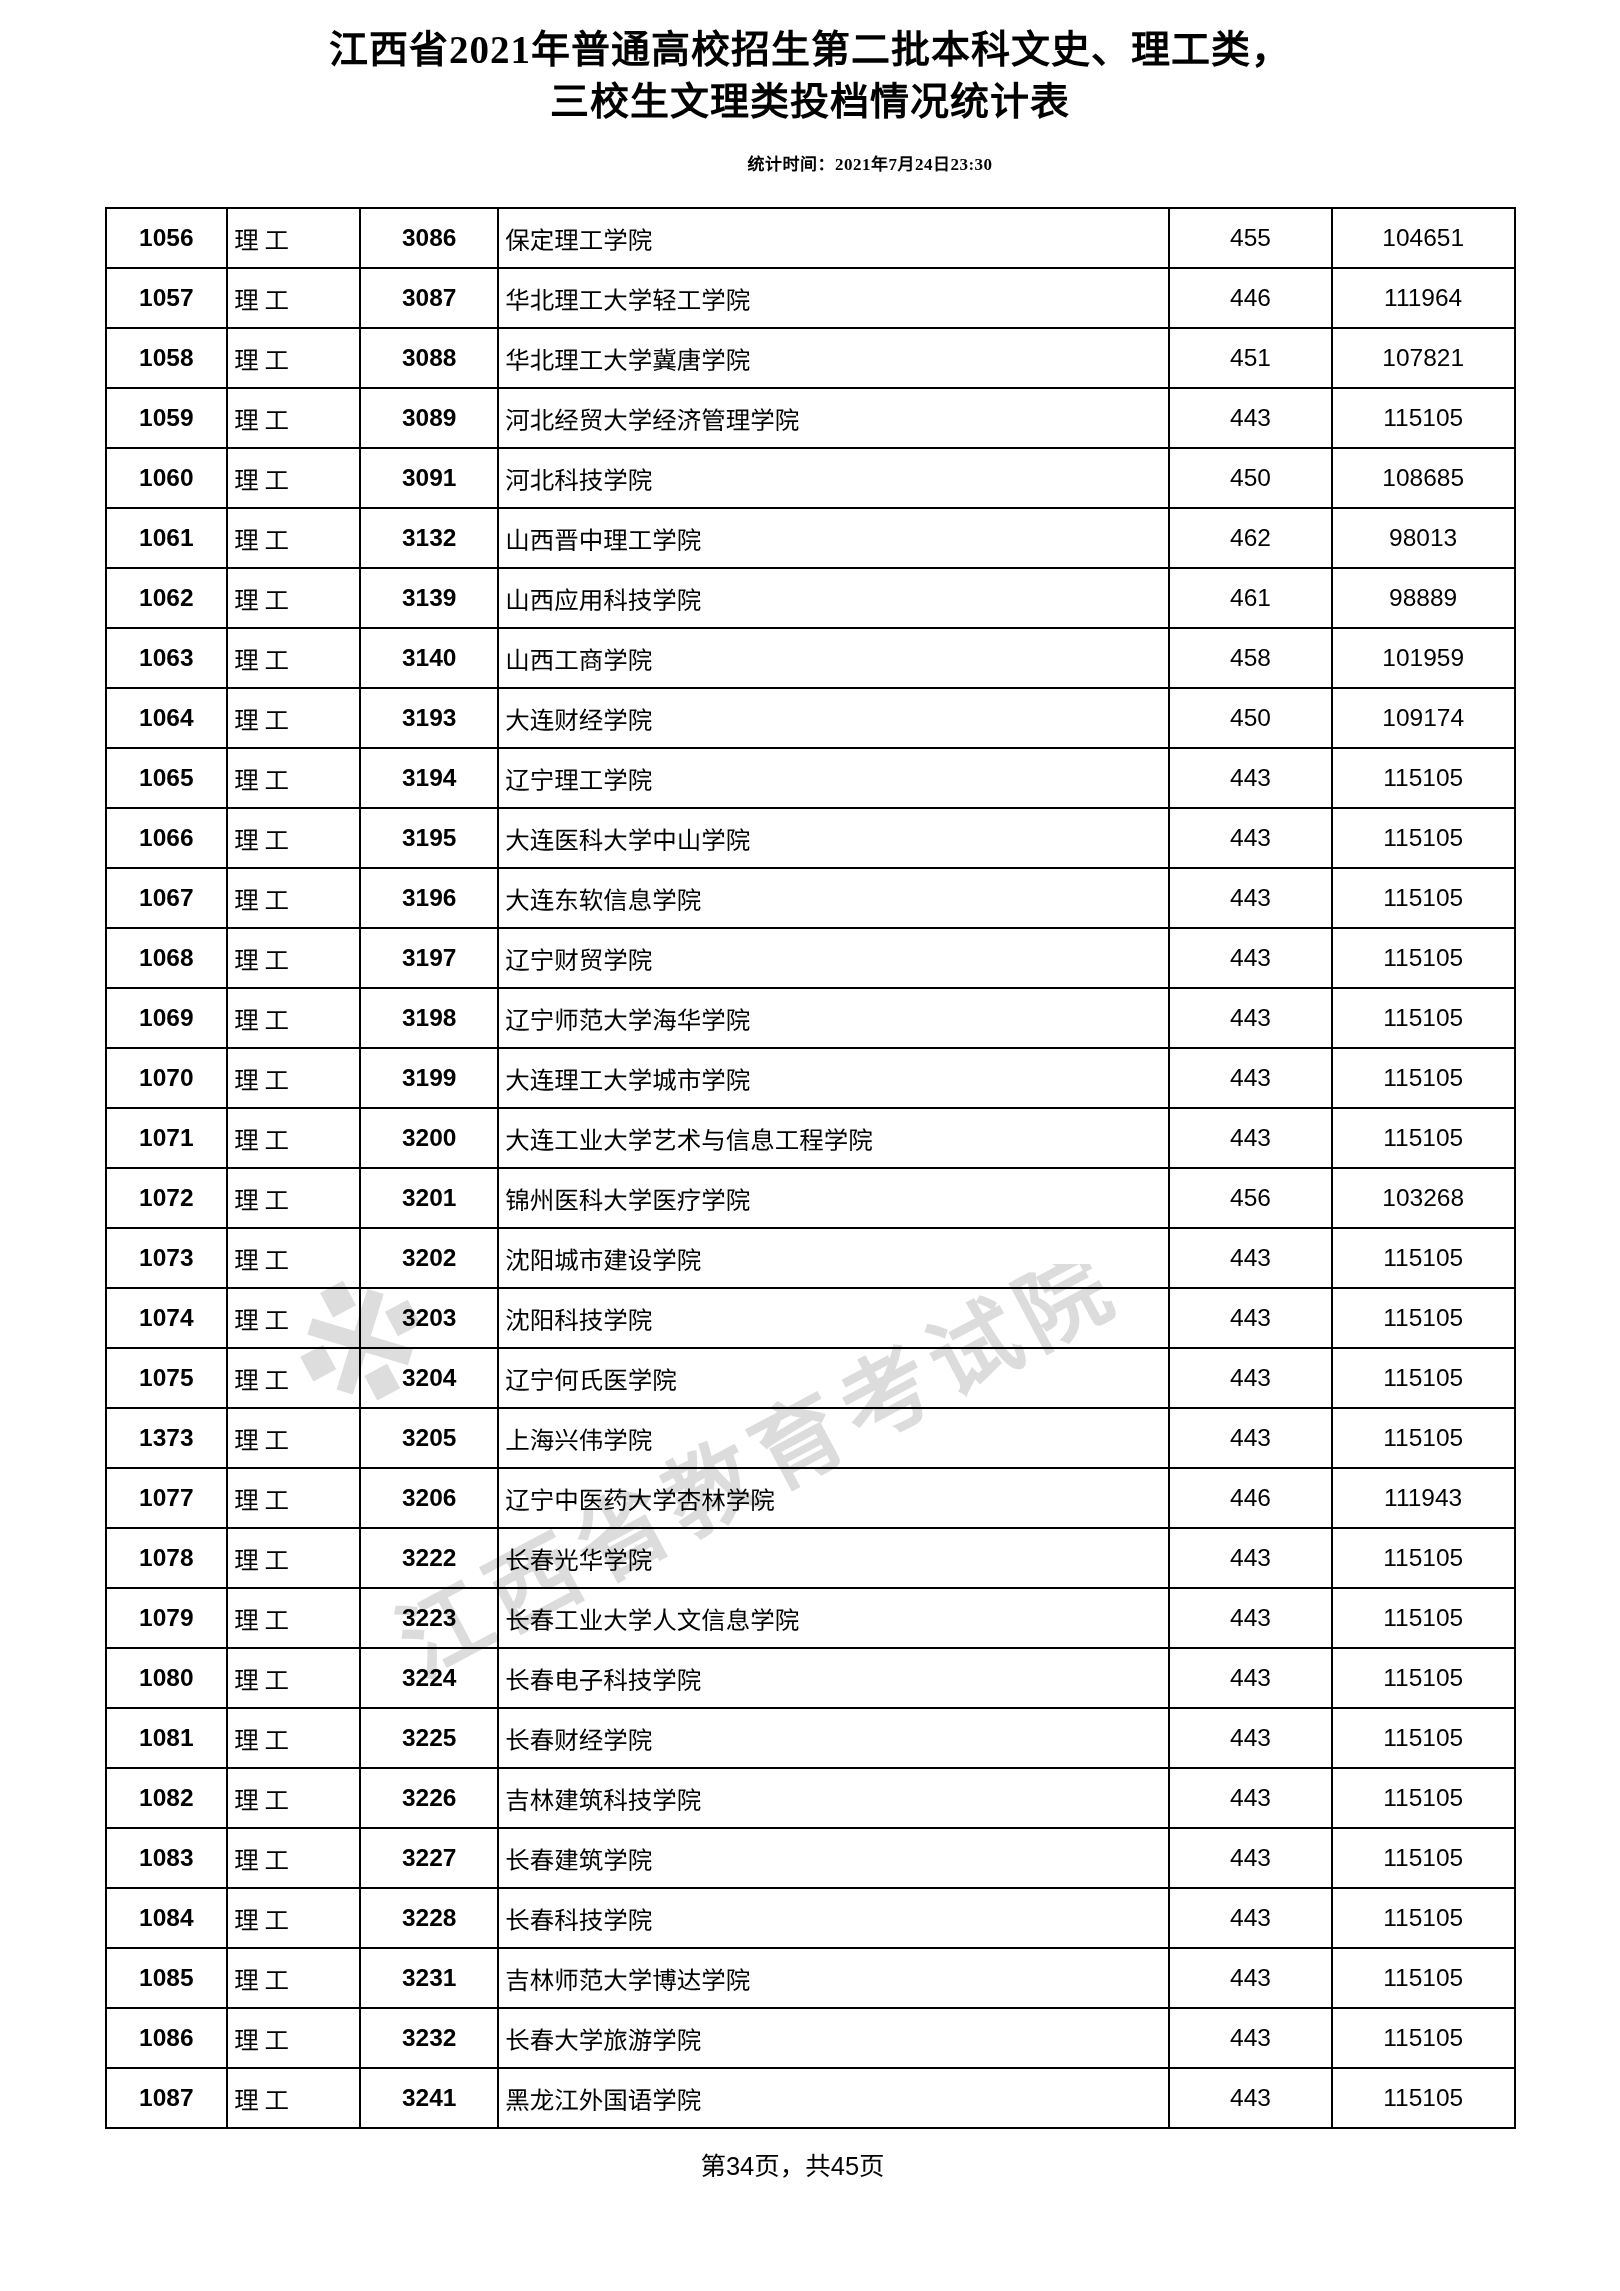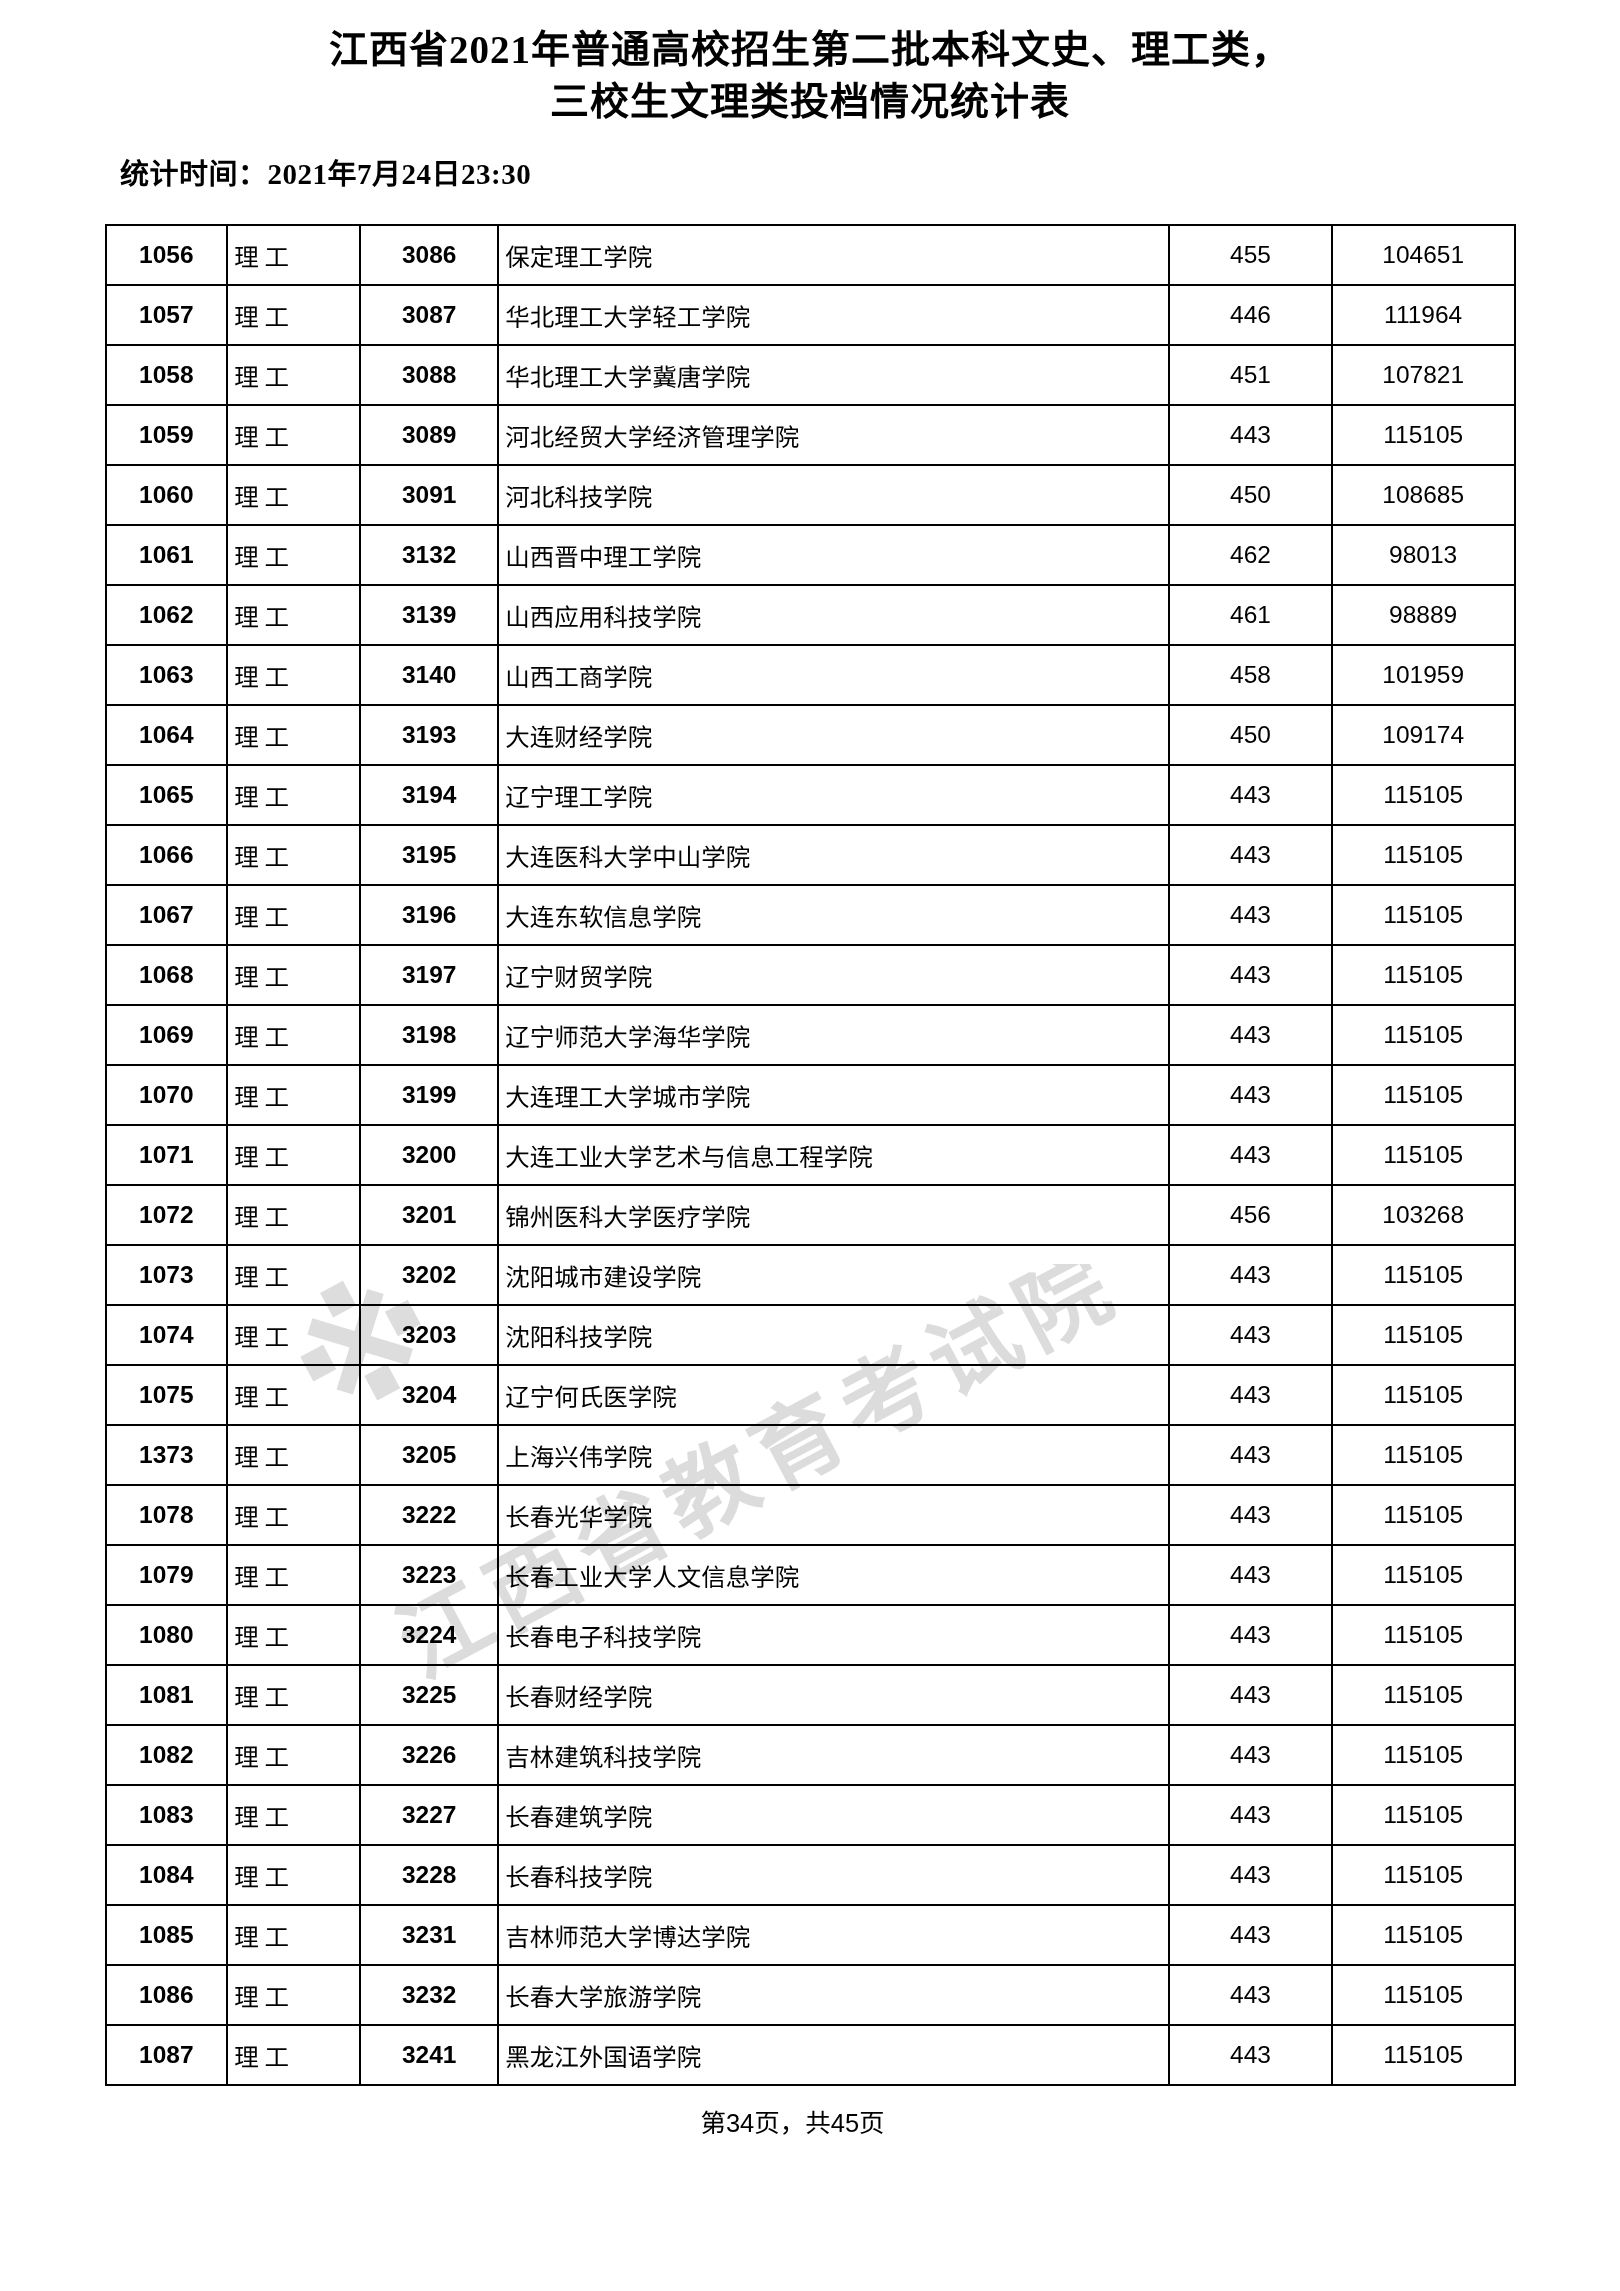--- a/index.html
+++ b/index.html
@@ -76,24 +76,25 @@
     margin: 0;
   }
   .doc-title .line1 { display: block; }
   .doc-title .line2 { display: block; }
 
   .stat-time {
     position: relative;
     z-index: 2;
     margin: 21.6px 0 0 0;
     padding-left: 120px;
-    font-size: 29px;
+    font-size: 17px;
     font-weight: bold;
     font-family: "Liberation Serif", "DejaVu Serif", serif;
     letter-spacing: 0.5px;
+    text-align: center;
   }
 
   
   .table-wrap {
     position: relative;
     z-index: 2;
     margin: 11.8px auto 0 auto;
     width: 1411px;
   }
   table.score-table {
@@ -325,20 +326,28 @@
           </tr>
           <tr>
             <td class="seq">1373</td>
             <td class="cat">理工</td>
             <td class="code">3205</td>
             <td class="name">上海兴伟学院</td>
             <td class="score">443</td>
             <td class="rank">115105</td>
           </tr>
           <tr>
+            <td class="seq">1077</td>
+            <td class="cat">理工</td>
+            <td class="code">3206</td>
+            <td class="name">辽宁中医药大学杏林学院</td>
+            <td class="score">446</td>
+            <td class="rank">111943</td>
+          </tr>
+          <tr>
             <td class="seq">1078</td>
             <td class="cat">理工</td>
             <td class="code">3222</td>
             <td class="name">长春光华学院</td>
             <td class="score">443</td>
             <td class="rank">115105</td>
           </tr>
           <tr>
             <td class="seq">1079</td>
             <td class="cat">理工</td>

